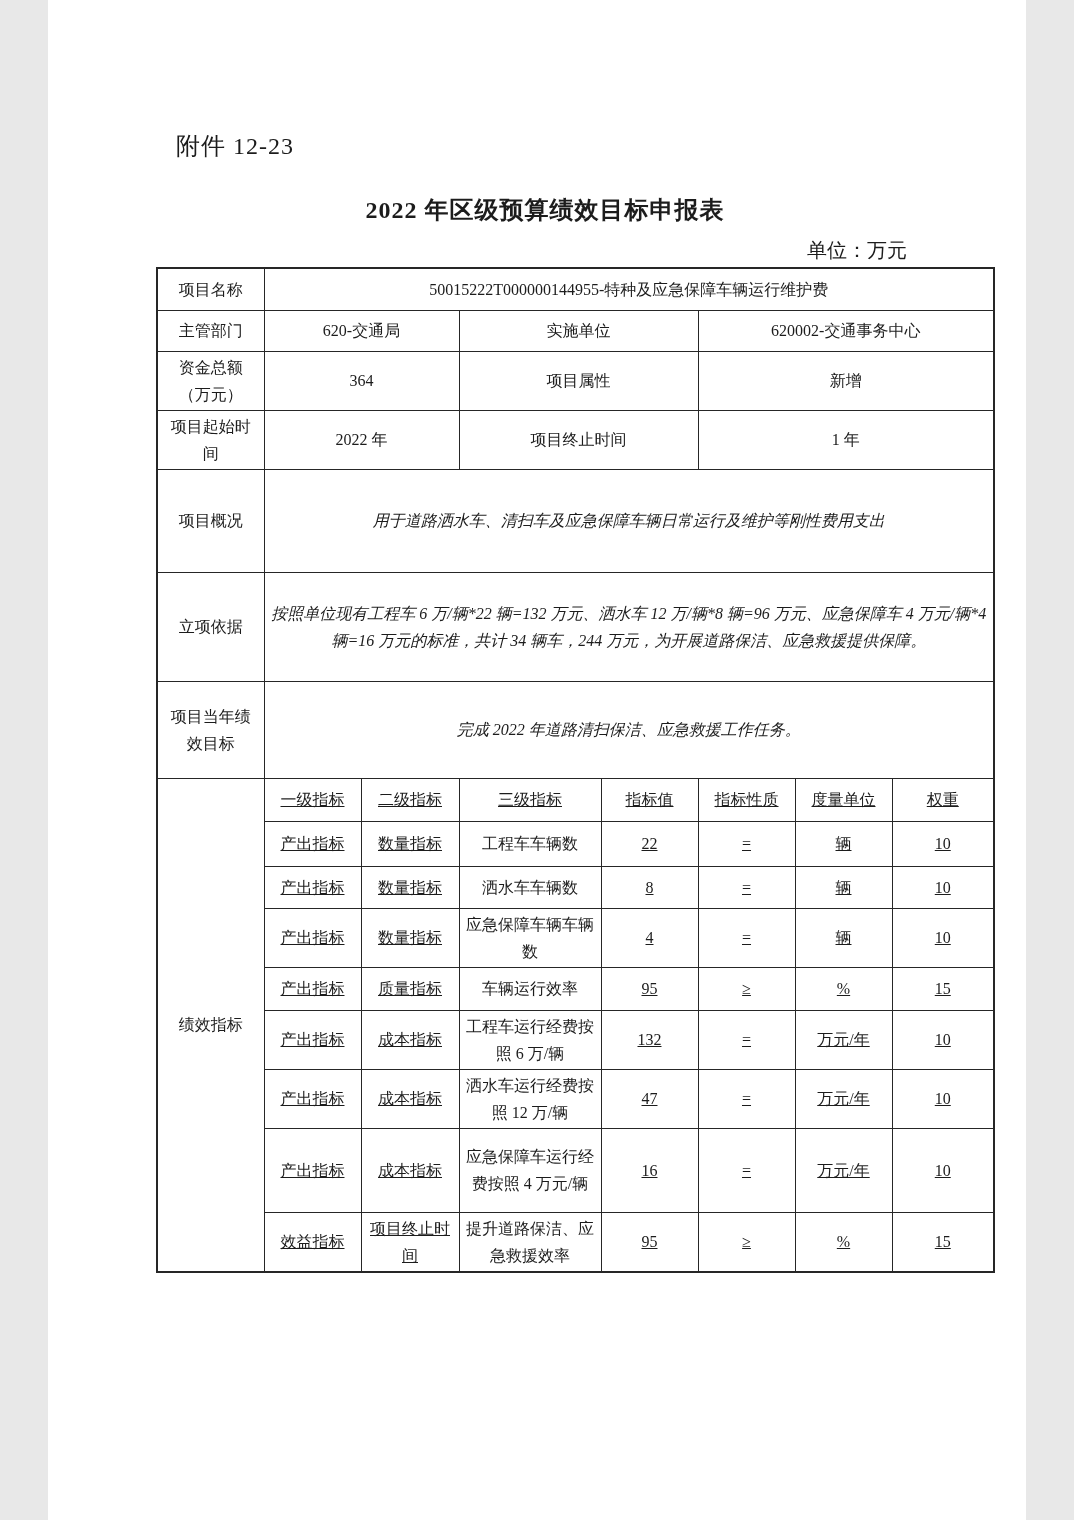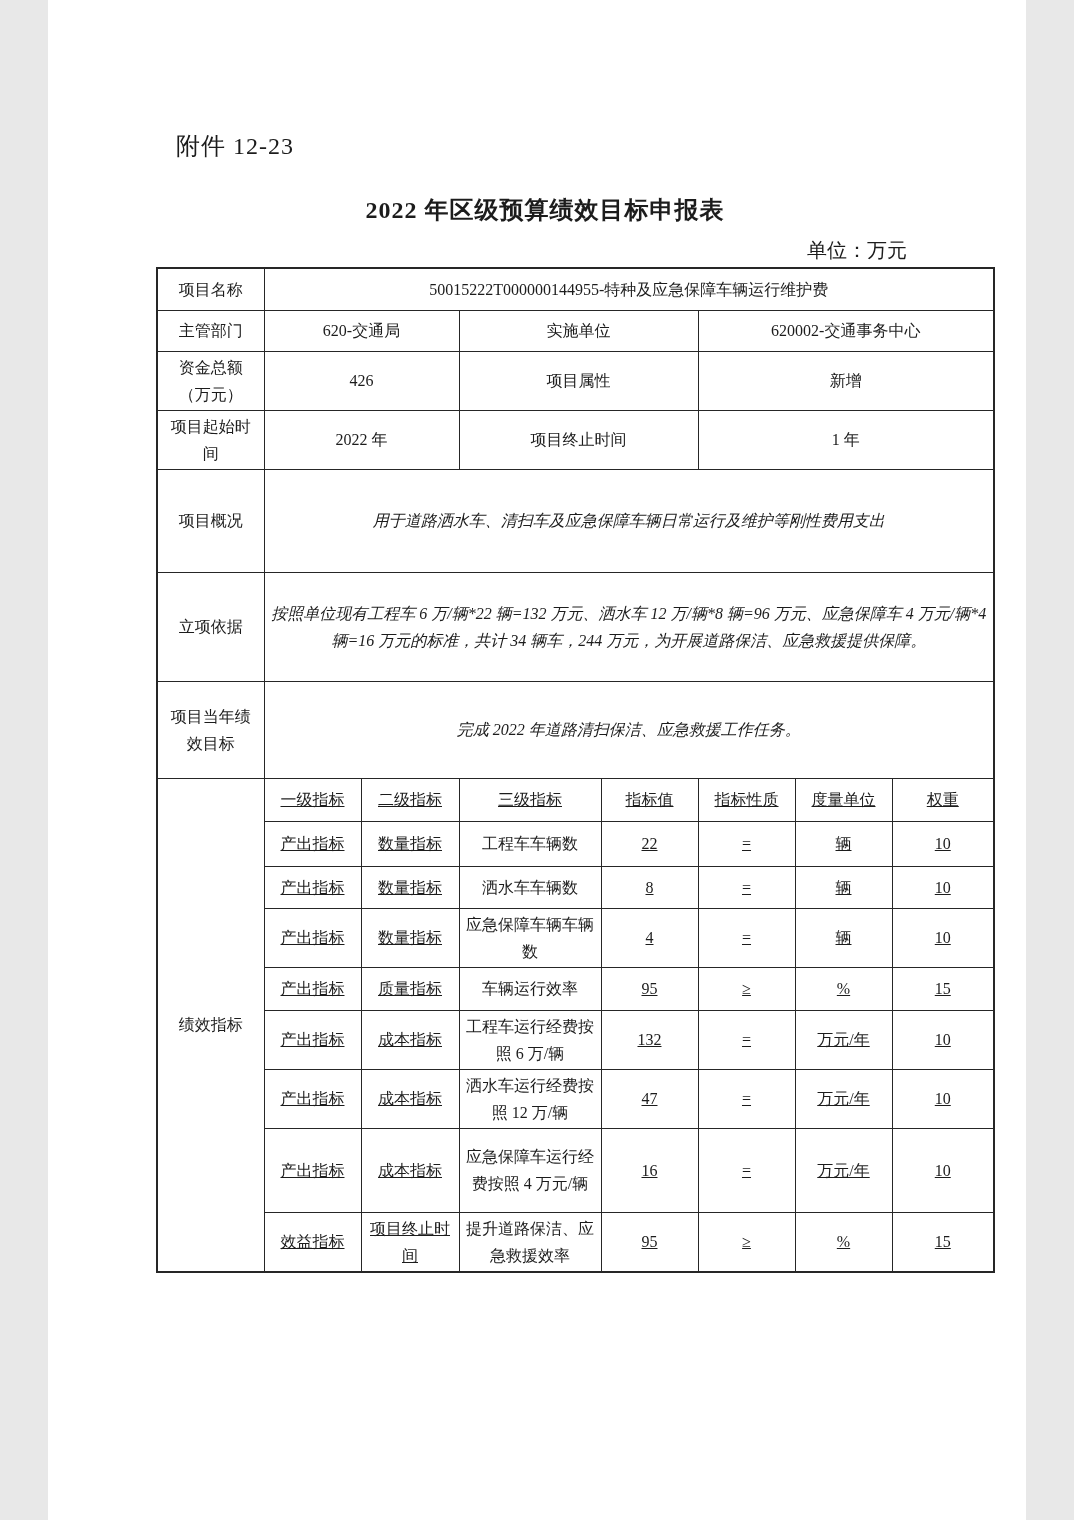--- a/index.html
+++ b/index.html
@@ -72,21 +72,21 @@
 
     <tr style="height:41px">
       <td>主管部门</td>
       <td colspan="2">620-交通局</td>
       <td colspan="2">实施单位</td>
       <td colspan="3">620002-交通事务中心</td>
     </tr>
 
     <tr style="height:56px">
       <td>资金总额（万元）</td>
-      <td colspan="2">426</td>
+      <td colspan="2">364</td>
       <td colspan="2">项目属性</td>
       <td colspan="3">新增</td>
     </tr>
 
     <tr style="height:59px">
       <td>项目起始时间</td>
       <td colspan="2">2022 年</td>
       <td colspan="2">项目终止时间</td>
       <td colspan="3">1 年</td>
     </tr>

